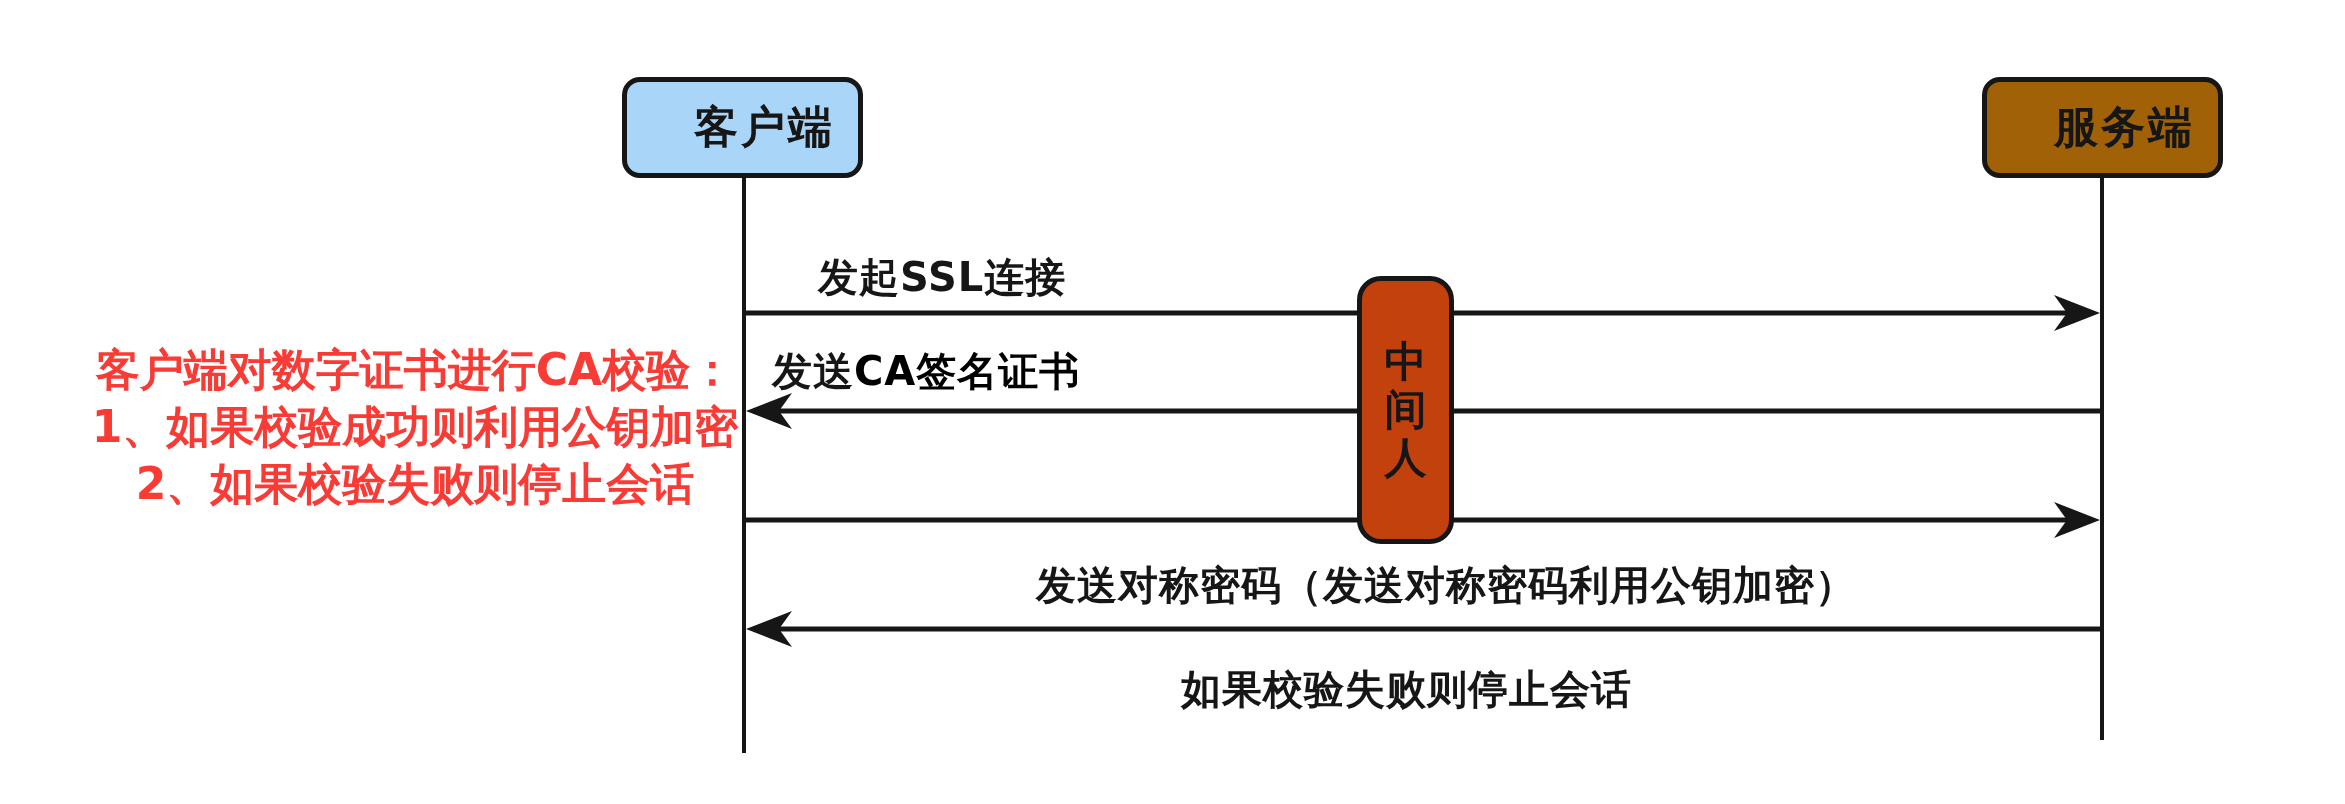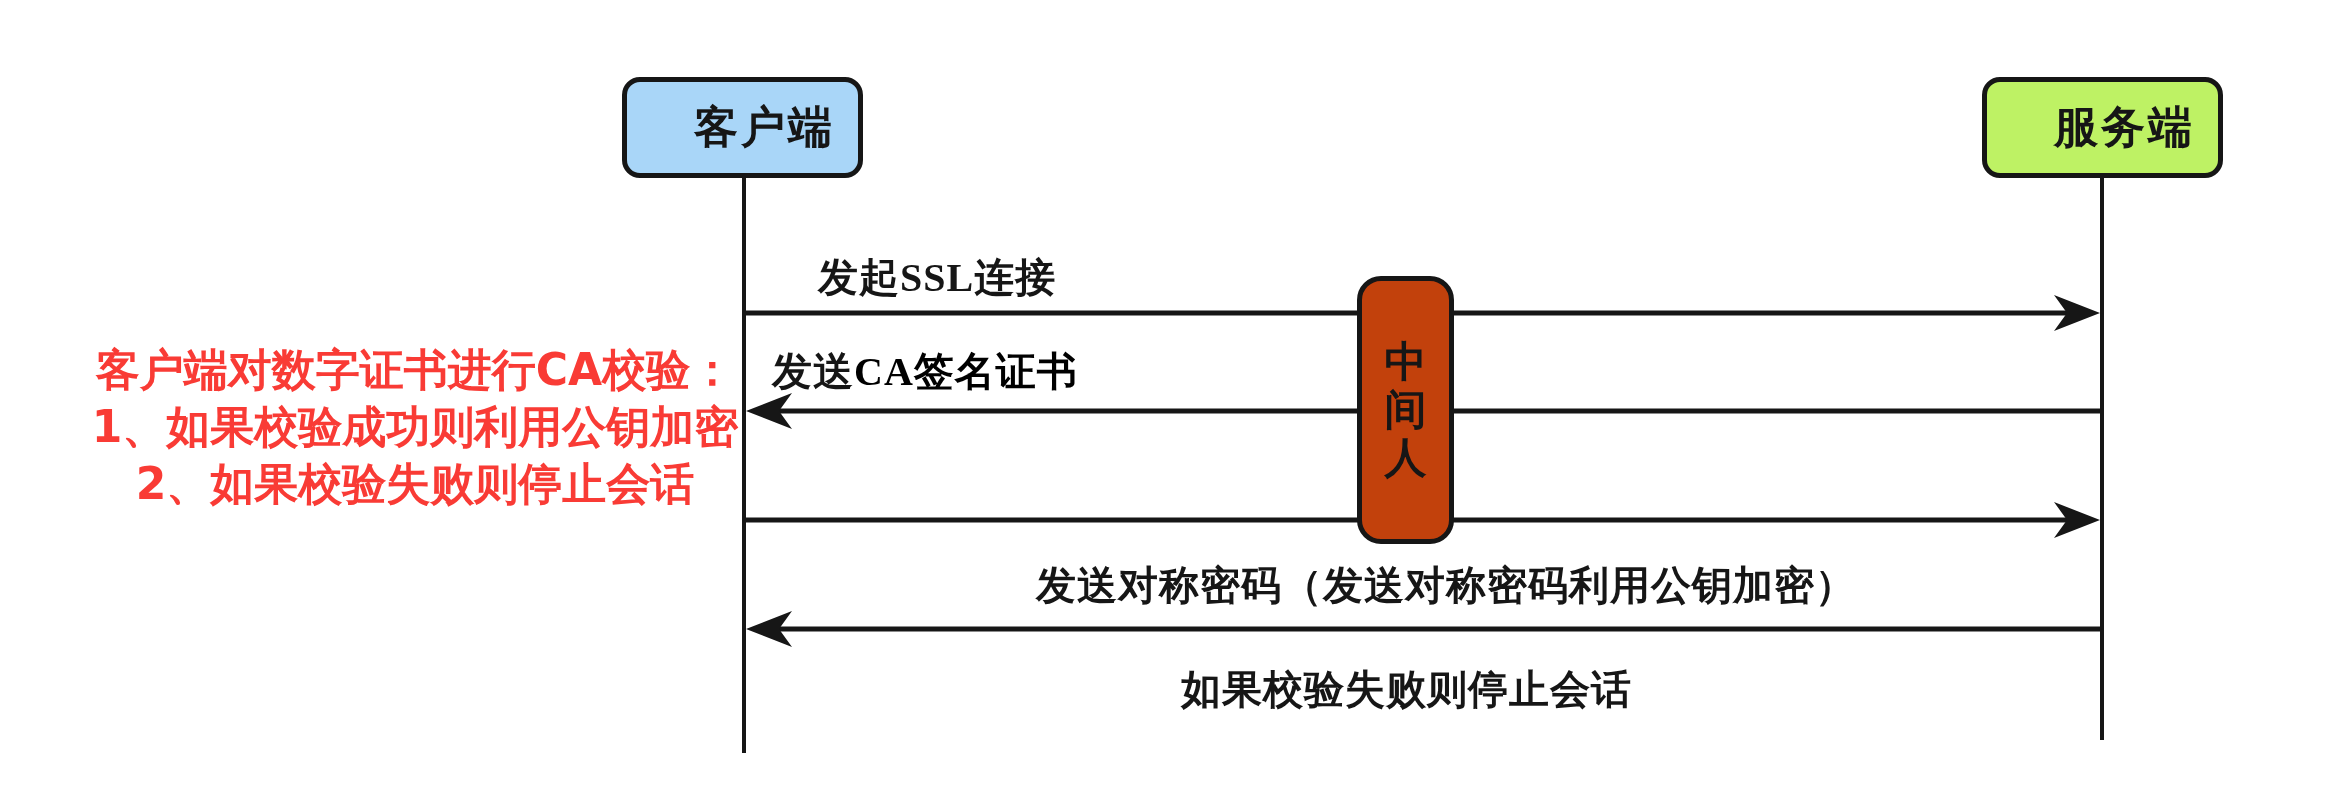--- a/index.html
+++ b/index.html
@@ -41,21 +41,21 @@
     top: 77px;
     width: 241px;
     height: 101px;
     background: #a9d6f8;
   }
   .actor-server {
     left: 1982px;
     top: 77px;
     width: 241px;
     height: 101px;
-    background: #bef264;
+    background: #a16207;
   }
   .mitm-box {
     position: absolute;
     left: 1357px;
     top: 276px;
     width: 97px;
     height: 268px;
     box-sizing: border-box;
     border: 5px solid #161616;
     border-radius: 24px;
@@ -71,21 +71,20 @@
     line-height: 1.15;
     text-align: center;
     word-break: break-all;
   }
   .msg-label {
     position: absolute;
     font-size: 40px;
     letter-spacing: 1px;
     white-space: nowrap;
     z-index: 1;
-    font-family: Liberation Serif, serif;
   }
   .msg1-label { left: 818px; top: 250px; }
   .msg2-label { left: 772px; top: 344px; }
   .msg4-label { left: 1036px; top: 558px; }
   .msg5-label { left: 1181px; top: 662px; }
   .server-note {
     position: absolute;
     left: 1935px;
     top: 212px;
     font-size: 40px;

